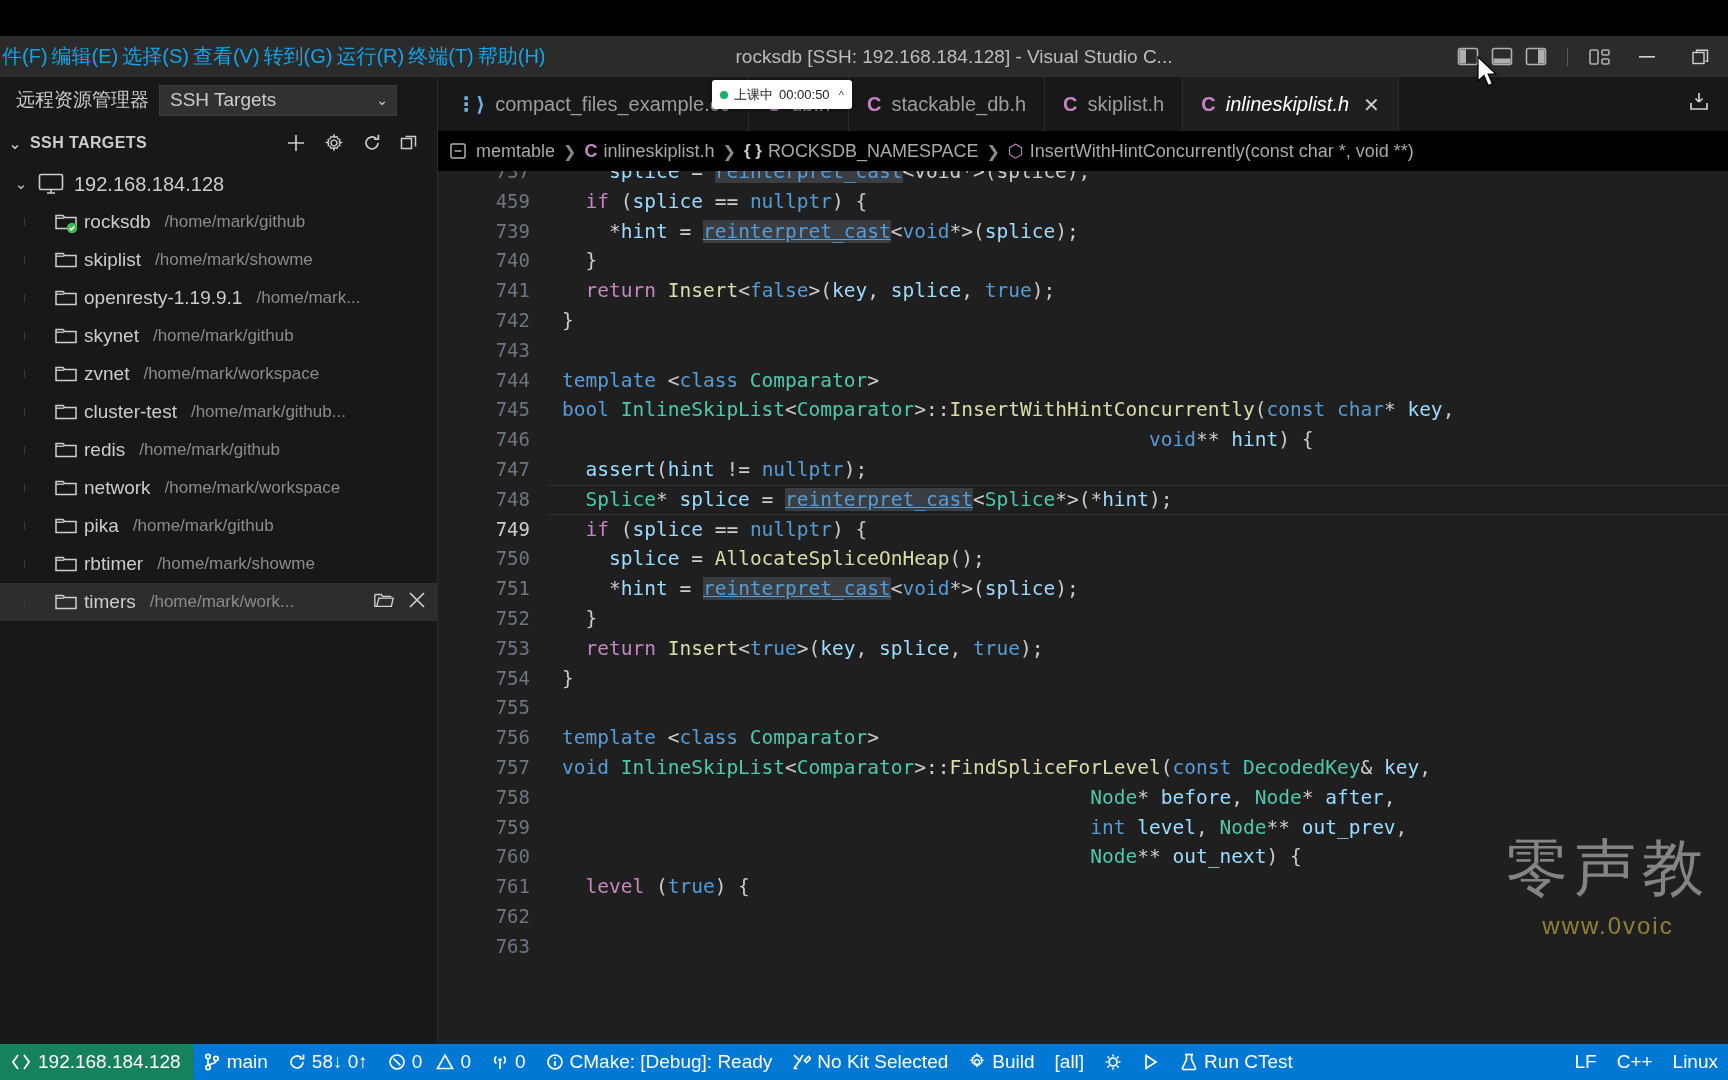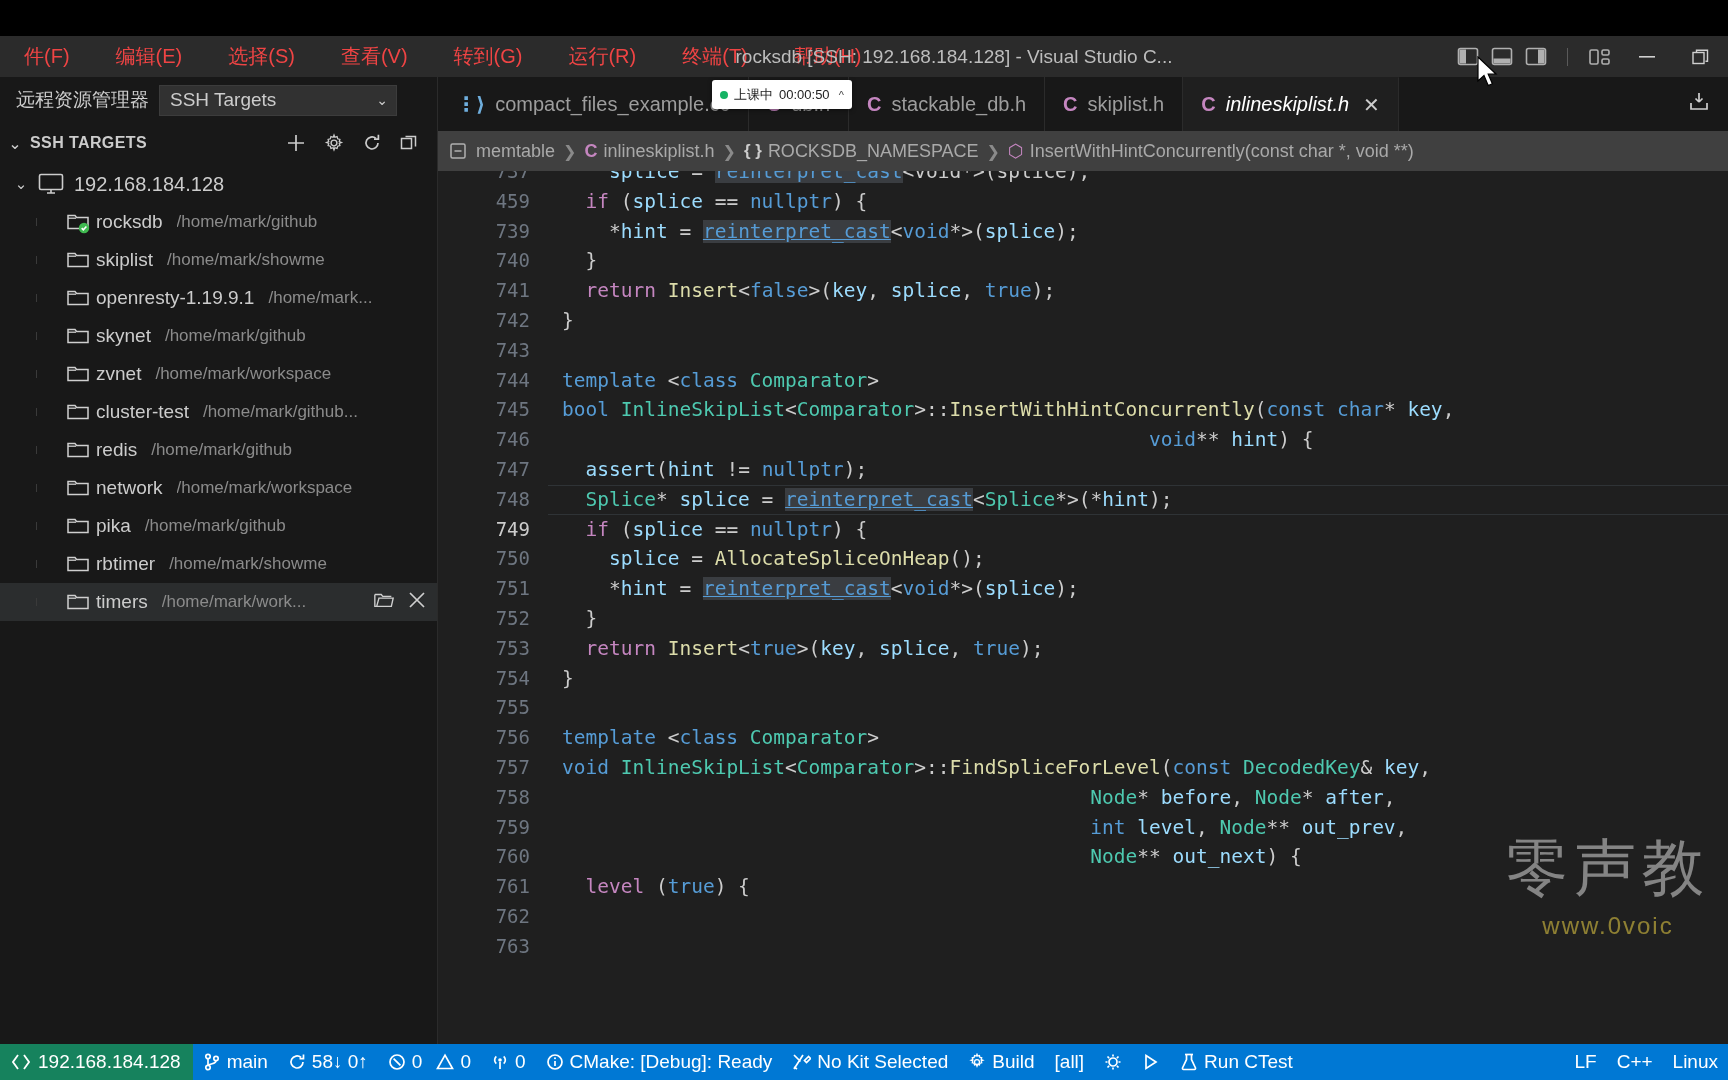--- a/index.html
+++ b/index.html
@@ -32,26 +32,25 @@
     display: flex; align-items: center;
     position: relative;
     color: #cccccc;
   }
   .menu {
     display: flex; align-items: center;
     height: 100%;
     padding-left: 0px;
   }
   .menu-item {
-    padding: 0 12px;
+    padding: 0 2px;
     font-size: 20px;
-    color: #ef4444;
+    color: #0ea5e9;
     line-height: 41px;
     white-space: nowrap;
-    margin-left: 22px;
   }
   .menu-item:first-child { padding-left: 2px; }
 
   .title-center {
     position: absolute;
     left: 0; right: 0; top: 0; bottom: 0;
     display: flex; align-items: center; justify-content: center;
     pointer-events: none;
   }
   .window-title {
@@ -149,21 +148,21 @@
   .sb-section .name {
     font-size: 16px; font-weight: bold; color: #cccccc;
     letter-spacing: .4px; white-space: nowrap;
   }
   .sb-actions { margin-left: auto; display: flex; gap: 16px; align-items: center; }
   .sb-act { width: 22px; height: 22px; display:flex;align-items:center;justify-content:center; }
 
   .tree { flex: 1 1 auto; overflow: hidden; padding-top: 2px; }
   .tree-row {
     height: 38px; display: flex; align-items: center;
-    padding-left: 20px; gap: 6px; position: relative;
+    padding-left: 8px; gap: 6px; position: relative;
   }
   .tree-row.host { padding-left: 10px; }
   .tree-row.sel { background: #2b2d2e; }
   .tw-chev { width: 22px; text-align: center; font-size: 15px; color: #cccccc; }
   .tree-indent { width: 40px; flex: 0 0 40px; position: relative; }
   .tree-indent::before {
     content: ""; position: absolute; left: 16px; top: -4px; bottom: -4px;
     width: 1px; background: #3a3a3a;
   }
   .ficon { width: 24px; height: 24px; flex: 0 0 24px; position: relative; }
@@ -207,21 +206,21 @@
   .tab .tclose { font-size: 20px; color: #cccccc; margin-left: 4px; }
   .tabbar-right {
     margin-left: auto; display: flex; align-items: center;
     padding: 0 16px; background: #181818;
   }
 
   .breadcrumb {
     height: 40px; flex: 0 0 40px;
     display: flex; align-items: center; gap: 0px;
     padding-left: 8px;
-    background: #404040;
+    background: #000000;
     font-size: 18px; color: #a9a9a9;
     white-space: nowrap; overflow: hidden;
   }
   .bc-ico { width: 26px; display:flex; align-items:center; justify-content:center; }
   .bc-seg { display: flex; align-items: center; gap: 6px; padding: 0 4px; }
   .bc-sep { color: #8a8a8a; font-size: 16px; padding: 0 4px; }
   .bc-sym { font-weight: bold; }
   .bc-sym.c { color: #c586c0; }
   .bc-sym.ns { color: #cccccc; font-size: 17px; }
 

